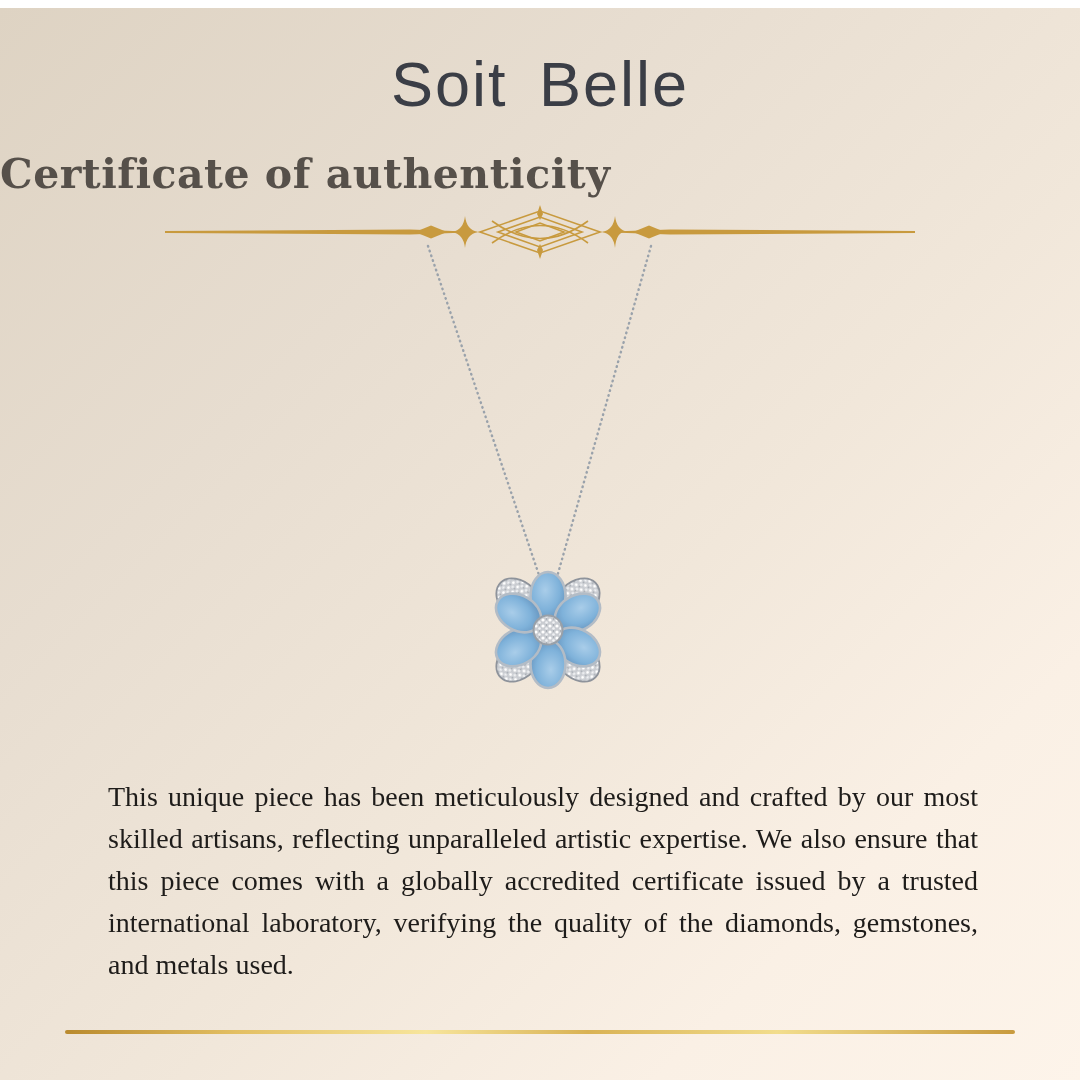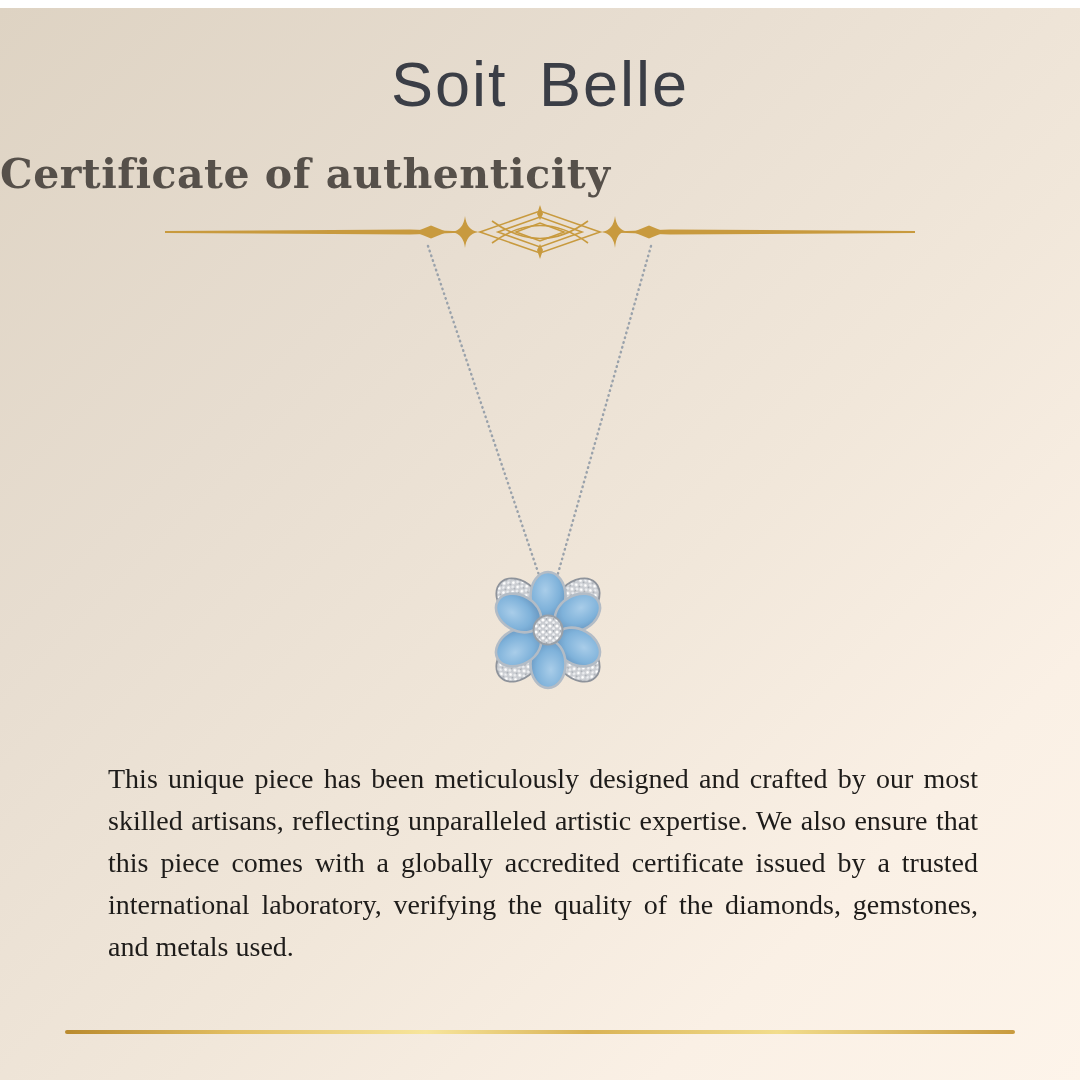--- a/index.html
+++ b/index.html
@@ -30,21 +30,21 @@
     letter-spacing:0.5px;
     color:#56504a;
   }
   .divider{
     position:absolute;top:196px;left:160px;width:760px;height:56px;
   }
   .necklace{
     position:absolute;top:230px;left:0;width:1080px;height:470px;
   }
   .paragraph{
-    position:absolute;top:722px;left:108px;width:870px;
+    position:absolute;top:740px;left:108px;width:870px;
     font-family:"Liberation Serif", serif;
     font-size:28px;
     line-height:42px;
     color:#1e1c1a;
     text-align:justify;
     text-justify:inter-word;
   }
   .gold-rule{
     position:absolute;top:1022px;left:65px;width:950px;height:4px;
     border-radius:2px;

